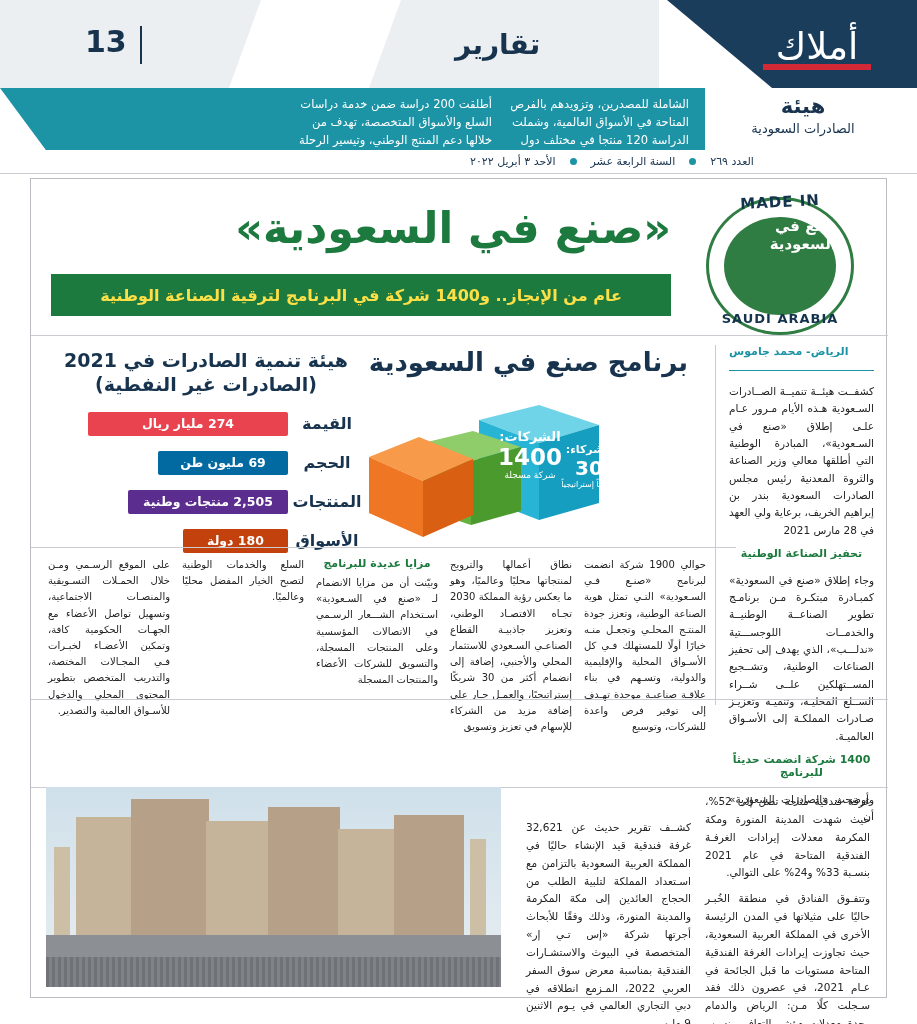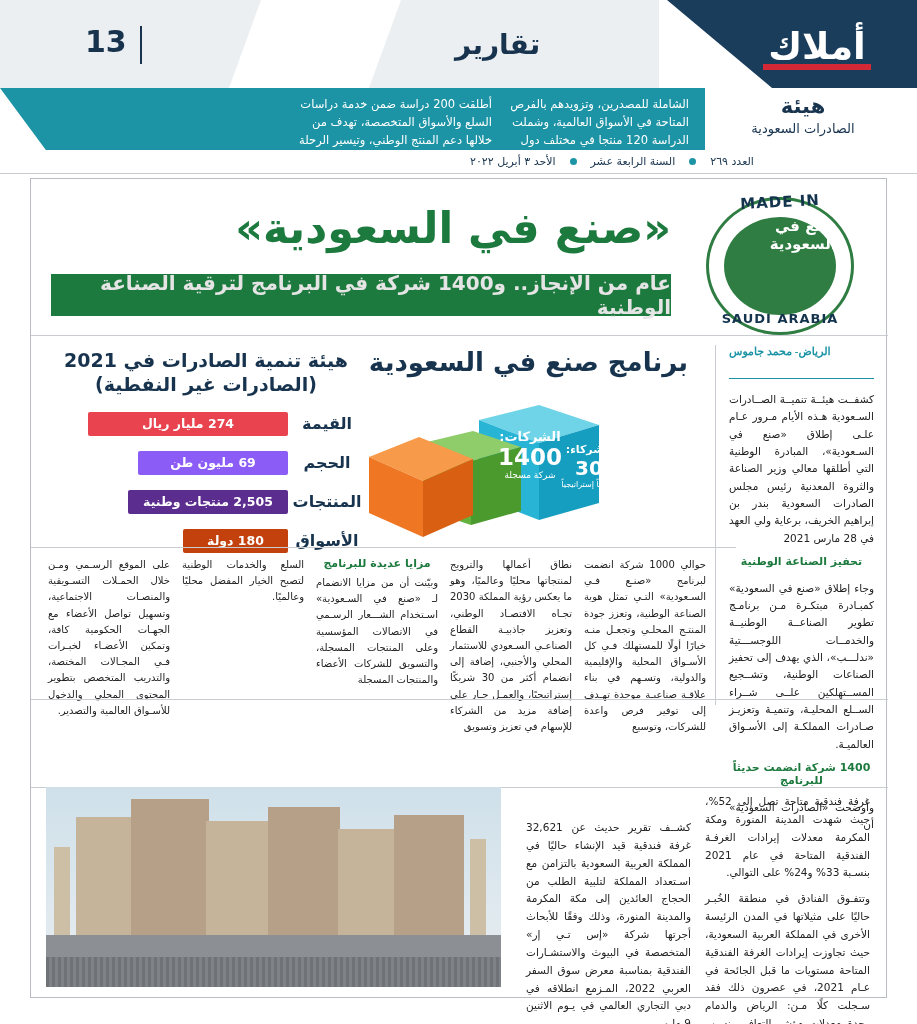--- a/index.html
+++ b/index.html
@@ -33,21 +33,21 @@
     position:absolute; right:0px; top:0; width:250px; height:88px;
     background:#1b3d5c;
     clip-path: polygon(0 0, 100% 0, 100% 100%, 42% 100%);
   }
   .logo-box {
     position:absolute; right:40px; top:22px; width:120px; height:48px;
     display:flex; align-items:center; justify-content:center;
   }
   .logo-text {
     font-family:"DejaVu Sans", sans-serif;
-    font-size:37px; font-weight:bold; color:#ffffff; letter-spacing:-1px;
+    font-size:37px; font-weight:normal; color:#ffffff; letter-spacing:-1px;
   }
   .logo-redbar {
     position:absolute; right:46px; top:64px; width:108px; height:6px; background:#d32836;
   }
   .mh-section-title {
     position:absolute; left:455px; top:28px;
     font-size:28px; font-weight:bold; color:#17334e;
   }
   .mh-pagenum {
     position:absolute; left:85px; top:24px;
@@ -134,33 +134,33 @@
     position:absolute; right:215px; top:28px; width:625px;
     text-align:right; font-size:43px; font-weight:bold; color:#1d7a3e;
     line-height:1;
   }
   .subhead-bar {
     position:absolute; right:215px; top:95px; width:620px; height:42px;
     background:#1d7a3e;
     display:flex; align-items:center; justify-content:center;
   }
   .subhead-bar span {
-    color:#e5e5e5; font-size:20px; font-weight:bold;
+    color:#fde047; font-size:16px; font-weight:bold;
   }
 
   
   .hr-thin { position:absolute; left:0; top:156px; width:857px; height:1px; background:#c9ccd0; }
 
   
   .rcol {
     position:absolute; right:12px; top:166px; width:145px;
   }
   .byline {
     font-size:11px; font-weight:bold; color:#1c94a6; text-align:left;
-    border-bottom:1px solid #1c94a6; padding-bottom:20px; margin-bottom:6px;font-family:Liberation Serif, serif;
+    border-bottom:1px solid #1c94a6; padding-bottom:12px; margin-bottom:6px;
   }
   .rcol p {
     font-size:10.5px; line-height:1.65; color:#222; margin:12px 0 7px 0;
     text-align:justify;
   }
   .rcol h4 {
     font-size:11px; color:#1d7a3e; margin:8px 0 4px 0; font-weight:bold;
     text-align:center;
   }
 
@@ -297,21 +297,21 @@
 
     <div class="chart-block">
       <div class="chart-title">هيئة تنمية الصادرات في 2021 (الصادرات غير النفطية)</div>
       <div class="chart-rows" id="chart-rows">
           <div class="chart-row">
             <div class="chart-label">القيمة</div>
             <div class="bar" style="width: 200px; background: rgb(232, 67, 79);">274 مليار ريال</div>
           </div>
           <div class="chart-row">
             <div class="chart-label">الحجم</div>
-            <div class="bar" style="width: 150px; background: #8b5cf6;">69 مليون طن</div>
+            <div class="bar" style="width: 130px; background: #0369a1;">69 مليون طن</div>
           </div>
           <div class="chart-row">
             <div class="chart-label">المنتجات</div>
             <div class="bar" style="width: 160px; background: rgb(91, 45, 142);">2,505 منتجات وطنية</div>
           </div>
           <div class="chart-row">
             <div class="chart-label">الأسواق</div>
             <div class="bar" style="width: 105px; background: #c2410c;">180 دولة</div>
           </div>
         </div>
@@ -353,21 +353,21 @@
         <div style="color:#fff; font-size:11px; font-weight:bold;">المنتجات:</div>
         <div style="color:#fff; font-size:20px; font-weight:bold;">6500</div>
         <div style="color:#fff; font-size:8px;">منتج مسجل</div>
       </div>
     </div>
 
     <div class="rule-mid"></div>
 
     <div class="cols5" id="cols5">
         <div class="col">
-          <p>حوالي 1000 شركة انضمت لبرنامج «صنـع فـي السـعودية» التـي تمثل هوية الصناعة الوطنية، وتعزز جودة المنتـج المحلـي وتجعـل منـه خيارًا أولًا للمستهلك فـي كل الأسـواق المحلية والإقليمية والدولية، وتسـهم في بناء علاقـة صناعيـة موحدة تهـدف إلى توفير فرص واعدة للشركات، وتوسيع</p>
+          <p>حوالي 1900 شركة انضمت لبرنامج «صنـع فـي السـعودية» التـي تمثل هوية الصناعة الوطنية، وتعزز جودة المنتـج المحلـي وتجعـل منـه خيارًا أولًا للمستهلك فـي كل الأسـواق المحلية والإقليمية والدولية، وتسـهم في بناء علاقـة صناعيـة موحدة تهـدف إلى توفير فرص واعدة للشركات، وتوسيع</p>
         </div>
         <div class="col">
           <p>نطاق أعمالها والترويج لمنتجاتها محليًا وعالميًا، وهو ما يعكس رؤية المملكة 2030 تجـاه الافتصـاد الوطني، وتعزيز جاذبيـة القطاع الصناعـي السـعودي للاستثمار المحلي والأجنبي، إضافة إلى انضمام أكثر من 30 شريكًا إستراتيجيًا، والعمـل جـار على إضافة مزيد من الشركاء للإسهام في تعزيز وتسويق</p>
         </div>
         <div class="col">
           <h5>مزايا عديدة للبرنامج</h5>
           <p>وبيّنت أن من مزايا الانضمام لـ «صنع في السـعودية» اسـتخدام الشـــعار الرسـمي في الاتصالات المؤسسية وعلى المنتجات المسجلة، والتسويق للشركات الأعضاء والمنتجات المسجلة</p>
         </div>
         <div class="col">
           <p>السلع والخدمات الوطنية لتصبح الخيار المفضل محليًا وعالميًا.</p>

